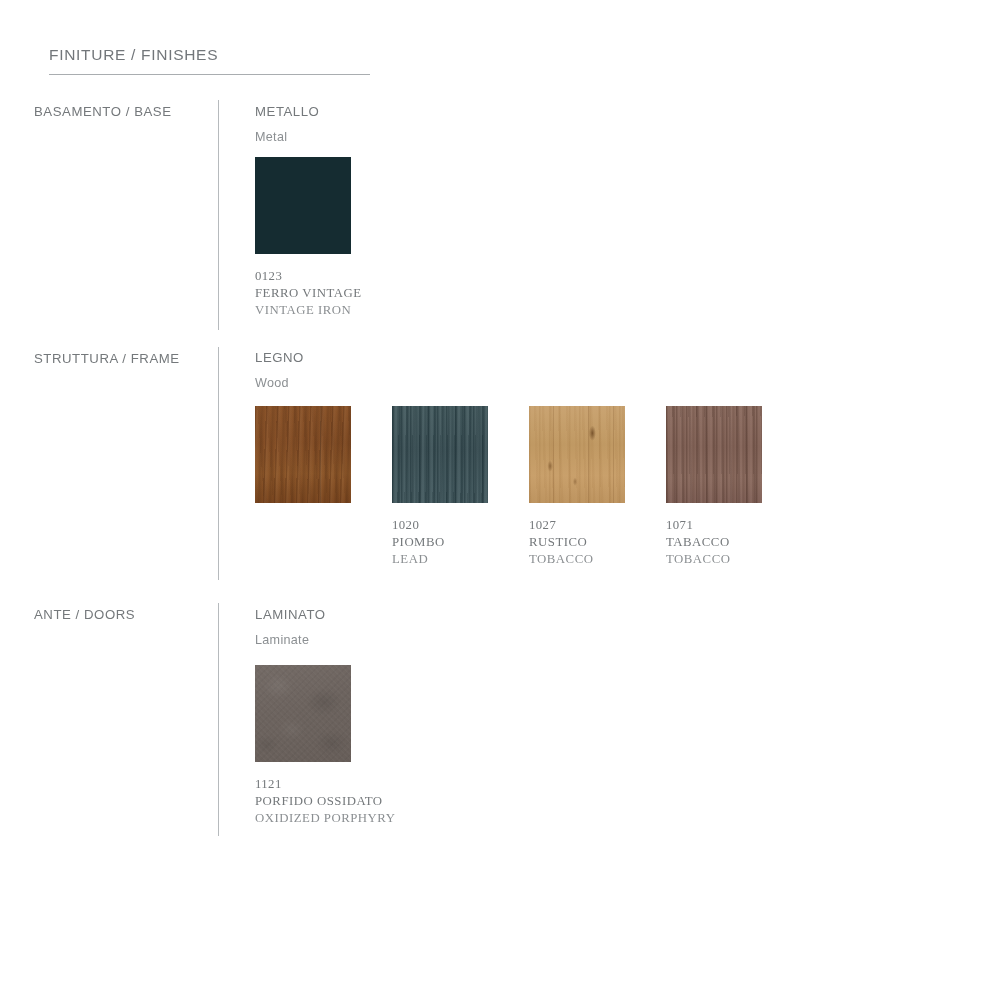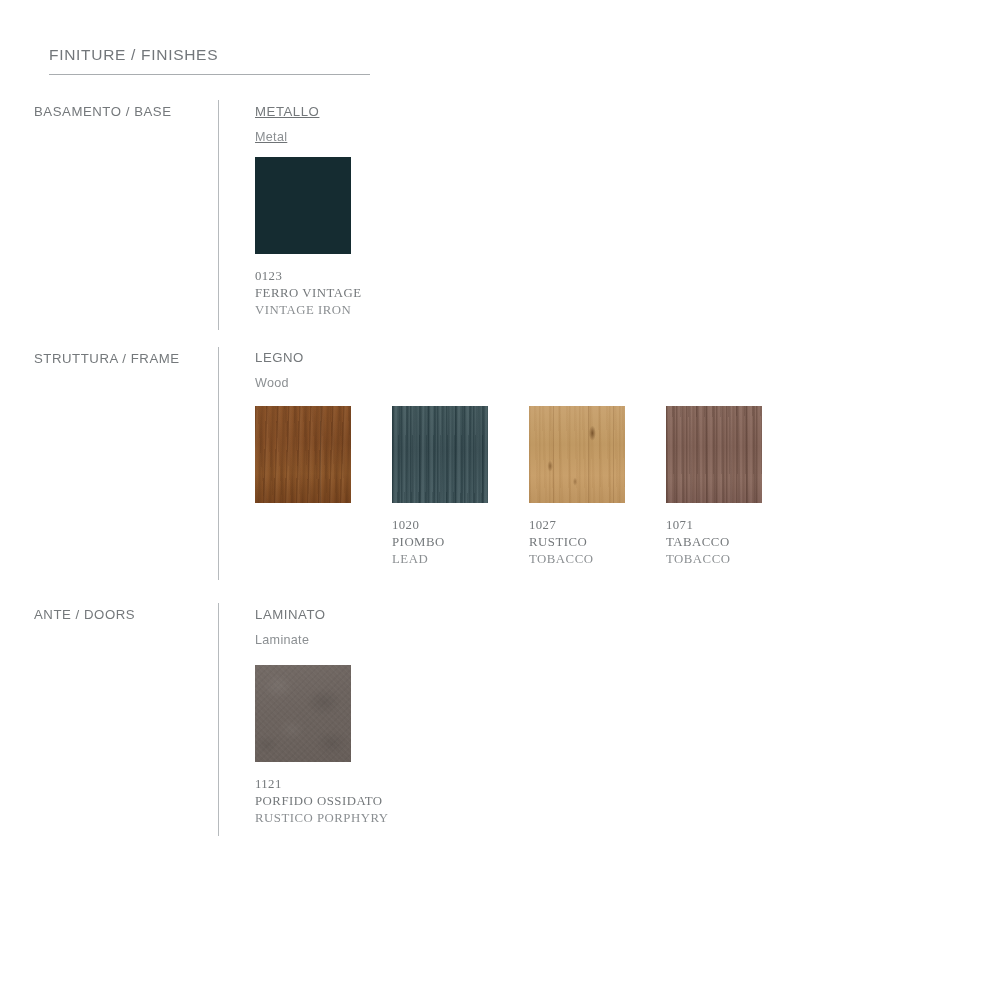--- a/index.html
+++ b/index.html
@@ -218,21 +218,21 @@
 <div class="page">
 
   <div class="header">
     <div class="header-title">FINITURE / FINISHES</div>
     <div class="header-rule"></div>
   </div>
 
   <div class="section" style="top:0;">
     <div class="section-label" style="top:104px;">BASAMENTO / BASE</div>
     <div class="section-divider" style="top:100px;height:230px;"></div>
-    <div class="material-head" style="top:104px;text-decoration:underline;">
+    <div class="material-head" style="top:104px;">
       <div class="material-it">METALLO</div>
       <div class="material-en">Metal</div>
     </div>
 
     <div class="swatch-row" style="top:157px;">
       <div class="swatch-cell">
         <div class="swatch tex-solid"></div>
         <div class="swatch-caption">
           <div class="swatch-code">0123</div>
           <div class="swatch-name-it">FERRO VINTAGE</div>
@@ -293,19 +293,19 @@
       <div class="material-it">LAMINATO</div>
       <div class="material-en">Laminate</div>
     </div>
 
     <div class="swatch-row" style="top:665px;">
       <div class="swatch-cell">
         <div class="swatch tex-porphyry"></div>
         <div class="swatch-caption">
           <div class="swatch-code">1121</div>
           <div class="swatch-name-it">PORFIDO OSSIDATO</div>
-          <div class="swatch-name-en">RUSTICO PORPHYRY</div>
+          <div class="swatch-name-en">OXIDIZED PORPHYRY</div>
         </div>
       </div>
     </div>
   </div>
 
 </div>
 
 </body></html>

